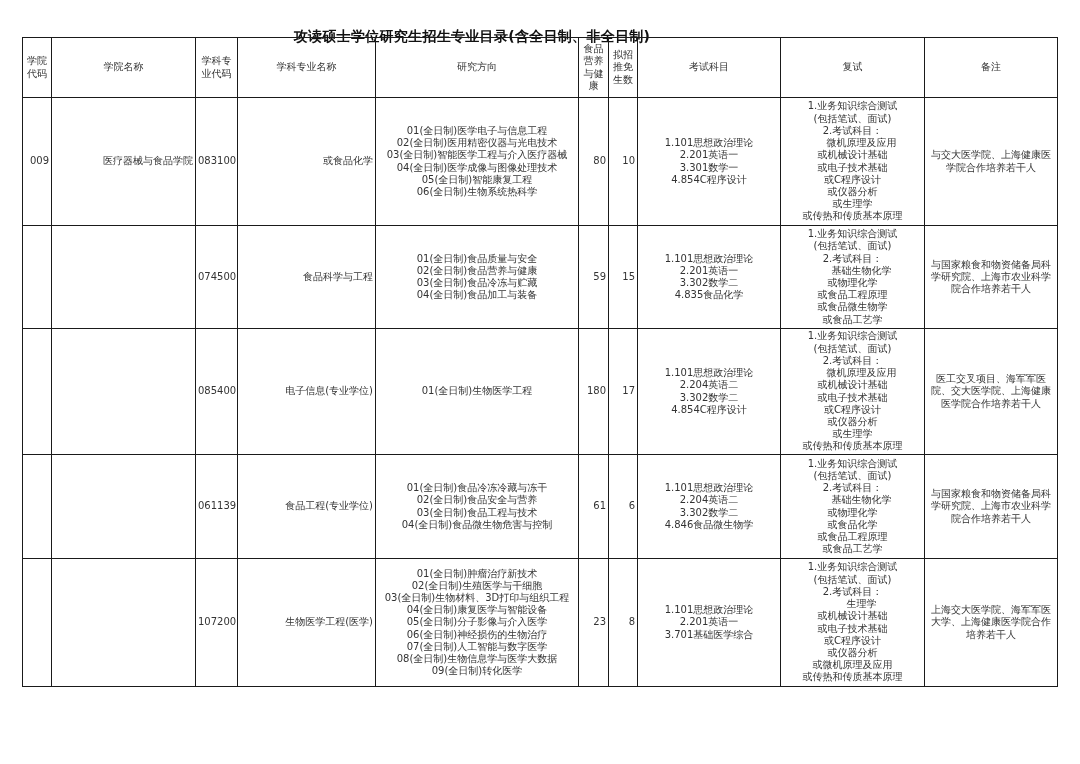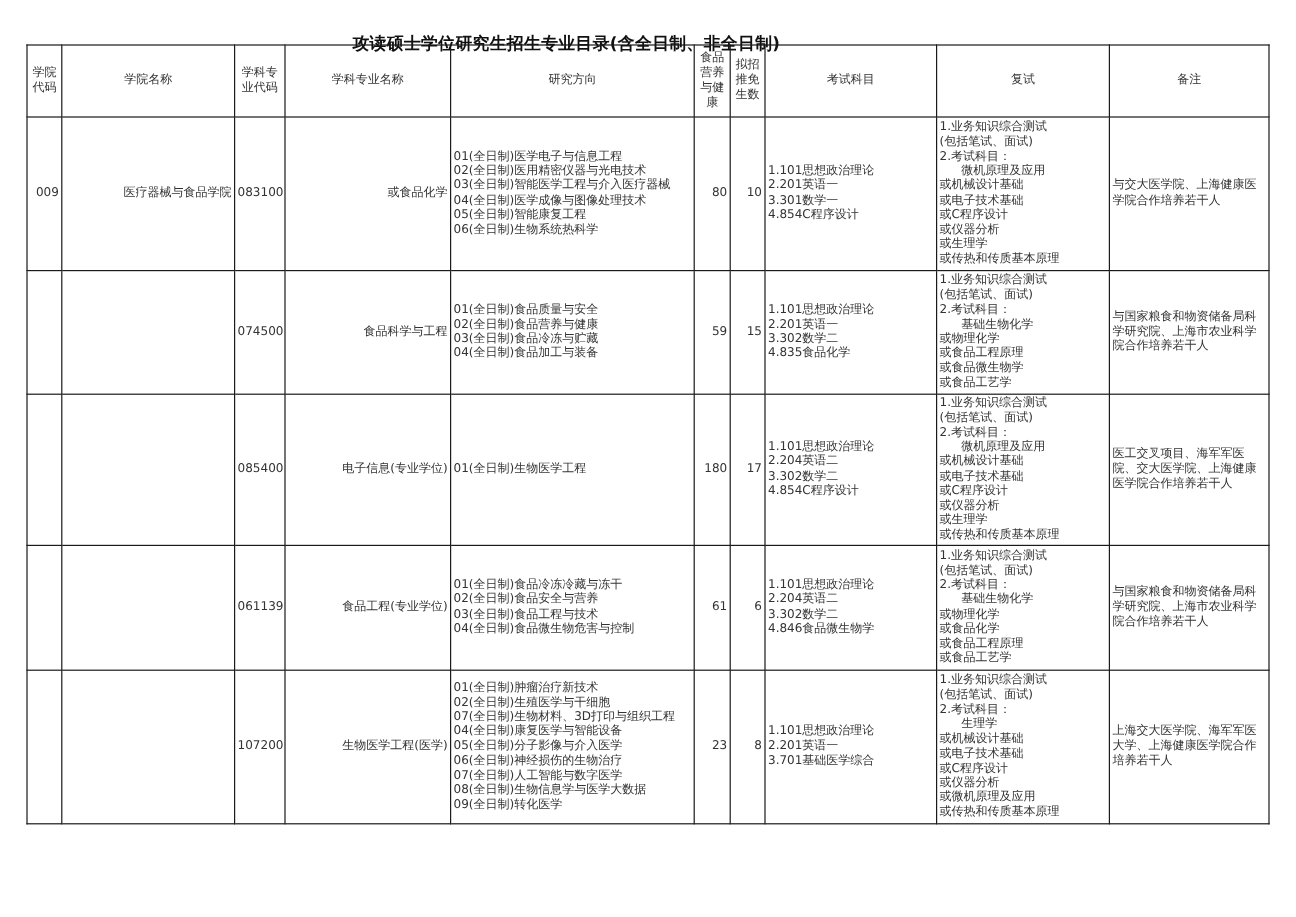--- a/index.html
+++ b/index.html
@@ -7,21 +7,21 @@
          font-family: "DejaVu Sans", "Liberation Sans", sans-serif; color: #2a2a2a; }
   .title { position: absolute; left: 0; top: 28px; width: 944px; text-align: center;
            font-size: 14px; font-weight: bold; color: #111; letter-spacing: 0.3px; }
   table.catalog { position: absolute; left: 22px; top: 37px; border-collapse: collapse;
                   table-layout: fixed; width: 1035px; }
   table.catalog td, table.catalog th { border: 1.5px solid #1a1a1a; font-size: 10px;
                   line-height: 12.2px; font-weight: normal; color: #333; padding: 0 2px;
                   vertical-align: middle; }
   th { text-align: center; }
   .c { text-align: right; }
-  .l { text-align: left; }
+  .l { text-align: center; }
   .lines div { white-space: nowrap; }
   .indent { padding-left: 18px; }
   tr.head { height: 60px; }
 </style>
 </head>
 <body>
 
 <div class="title">攻读硕士学位研究生招生专业目录(含全日制、非全日制)</div>
 
 <table class="catalog">
@@ -205,21 +205,21 @@
       </tr>
       <tr style="height: 128px;">
         <td class="c"></td>
         <td class="c"></td>
         <td class="c">107200</td>
         <td class="c">生物医学工程(医学)</td>
         <td class="l">
           <div class="lines">
             <div>01(全日制)肿瘤治疗新技术</div>
             <div>02(全日制)生殖医学与干细胞</div>
-            <div>07(全日制)生物材料、3D打印与组织工程</div>
+            <div>03(全日制)生物材料、3D打印与组织工程</div>
             <div>04(全日制)康复医学与智能设备</div>
             <div>05(全日制)分子影像与介入医学</div>
             <div>06(全日制)神经损伤的生物治疗</div>
             <div>07(全日制)人工智能与数字医学</div>
             <div>08(全日制)生物信息学与医学大数据</div>
             <div>09(全日制)转化医学</div>
           </div>
         </td>
         <td class="c">23</td>
         <td class="c">8</td>

